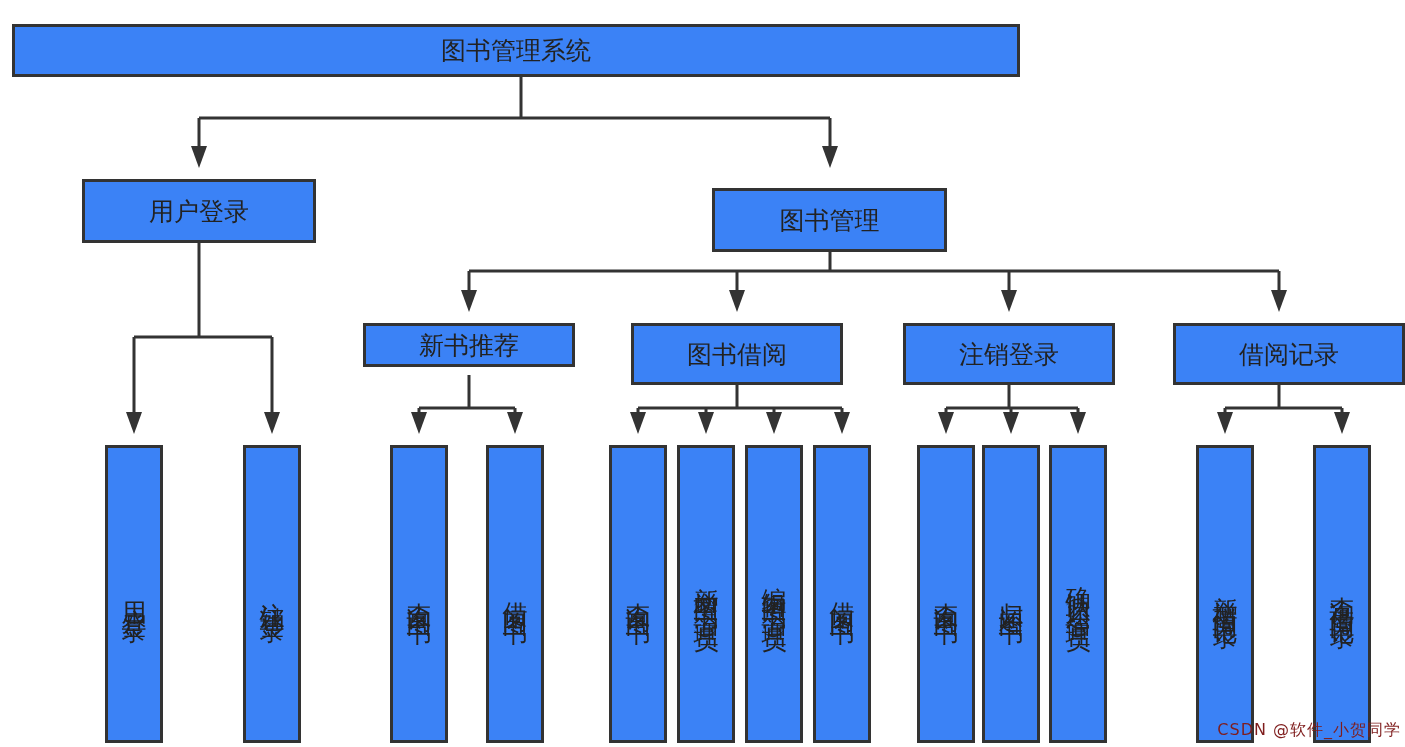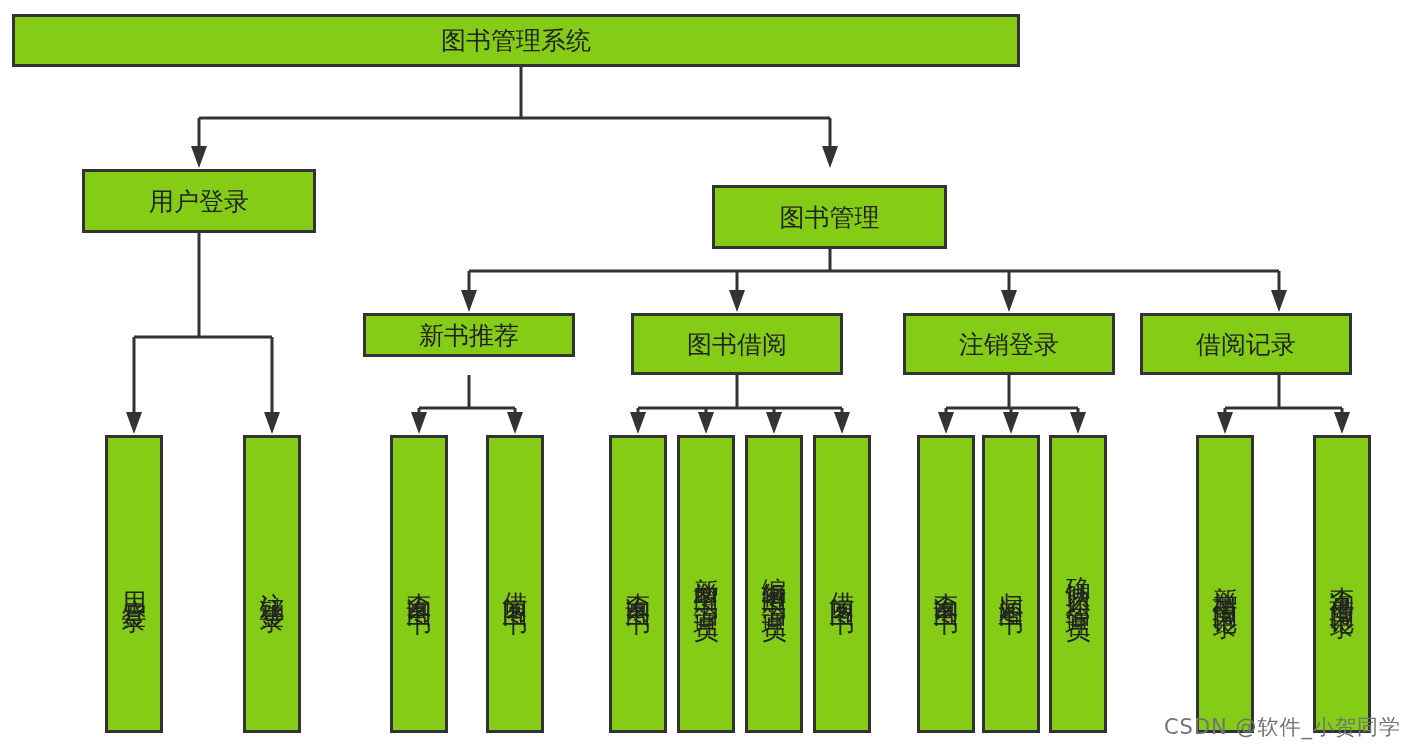--- a/index.html
+++ b/index.html
@@ -15,41 +15,42 @@
   #connectors {
     position: absolute;
     left: 0; top: 0;
     width: 1405px; height: 747px;
   }
   #connectors path { stroke: #333333; stroke-width: 3; fill: none; }
   #connectors polygon { fill: #333333; stroke: none; }
   .node {
     position: absolute;
     box-sizing: border-box;
-    background: #84cc16;
+    background: #3b82f6;
     border: 3px solid #333333;
     display: flex;
     align-items: center;
     justify-content: center;
     font-size: 25px;
     line-height: 1;
     white-space: nowrap;
+    margin-top: 10px;
   }
   .v {
     writing-mode: vertical-rl;
     text-orientation: mixed;
     letter-spacing: 6px;
     font-size: 25px;
   }
   #watermark {
     position: absolute;
     right: 4px;
     bottom: 6px;
-    font-size: 21px;
-    color: #737373;
+    font-size: 16px;
+    color: #7f1d1d;
     letter-spacing: 1px;
     z-index: 5;
   }
 </style>
 </head>
 <body>
 
 <div id="canvas">
 
   <svg id="connectors" viewBox="0 0 1405 747" xmlns="http://www.w3.org/2000/svg">
@@ -91,26 +92,26 @@
     <g>
       <path d="M1279 375 V408 M1225 408 H1342 M1225 408 V416 M1342 408 V416"></path>
       <polygon points="1217,412 1233,412 1225,434"></polygon>
       <polygon points="1334,412 1350,412 1342,434"></polygon>
     </g>
   </svg>
 
   <div class="node" style="left:12px; top:14px; width:1008px; height:53px;">图书管理系统</div>
 
   <div class="node" style="left:82px; top:169px; width:234px; height:64px;">用户登录</div>
-  <div class="node" style="left:712px; top:185px; width:235px; height:64px;">图书管理</div>
+  <div class="node" style="left:712px; top:178px; width:235px; height:64px;">图书管理</div>
 
   <div class="node" style="left:363px; top:313px; width:212px; height:44px;">新书推荐</div>
   <div class="node" style="left:631px; top:313px; width:212px; height:62px;text-align:center;">图书借阅</div>
   <div class="node" style="left:903px; top:313px; width:212px; height:62px;">注销登录</div>
-  <div class="node" style="left:1140px; top:313px; width:212px; height:62px;">借阅记录</div>
+  <div class="node" style="left:1173px; top:313px; width:232px; height:62px;">借阅记录</div>
 
   <div class="node v" style="left:105px; top:435px; width:58px; height:298px;">用户登录</div>
   <div class="node v" style="left:243px; top:435px; width:58px; height:298px;">注销登录</div>
 
   <div class="node v" style="left:390px; top:435px; width:58px; height:298px;">查询图书</div>
   <div class="node v" style="left:486px; top:435px; width:58px; height:298px;">借阅图书</div>
 
   <div class="node v" style="left:609px; top:435px; width:58px; height:298px;">查询图书</div>
   <div class="node v" style="left:677px; top:435px; width:58px; height:298px;">新增图书（管理员）</div>
   <div class="node v" style="left:745px; top:435px; width:58px; height:298px;">编辑图书（管理员）</div>

